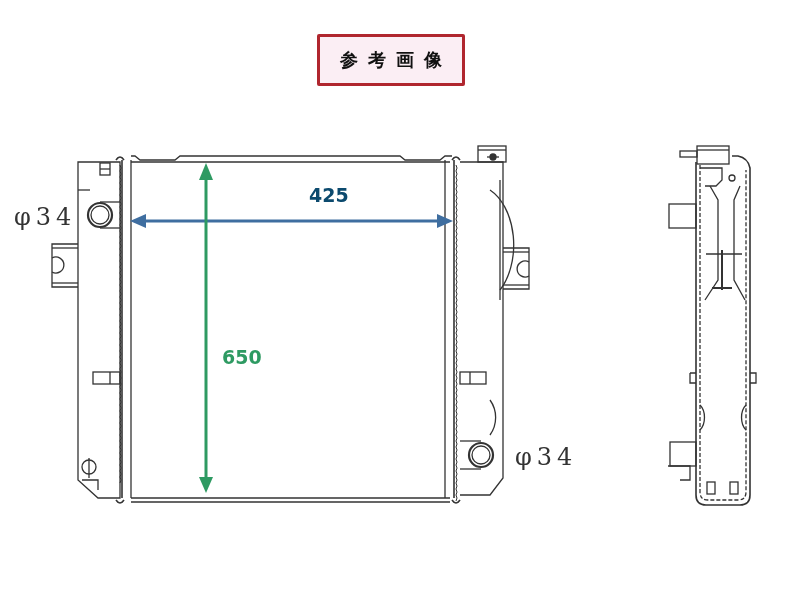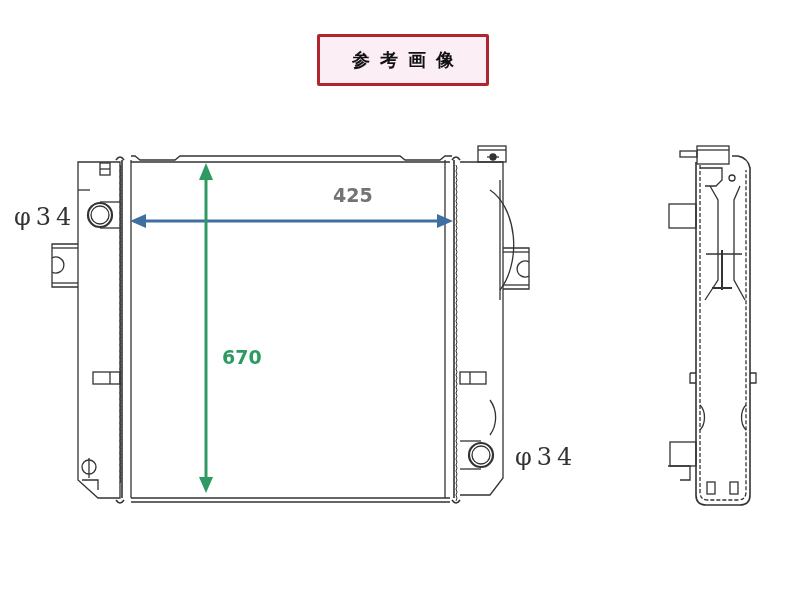--- a/index.html
+++ b/index.html
@@ -1,24 +1,24 @@
 <!DOCTYPE html>
 <html><head>
   <meta charset="utf-8">
   <style>
     html, body { margin:0; padding:0; background:#ffffff; }
     body { width:786px; height:590px; position:relative; overflow:hidden; font-family:"DejaVu Sans", sans-serif; }
     .badge {
-      position:absolute; left:317px; top:34px; width:172px; height:52px;
+      position:absolute; left:317px; top:34px; width:148px; height:52px;
       box-sizing:border-box; border:3px solid #b0262e; border-radius:2px;
       background:#fbeef4; display:flex; align-items:center; justify-content:center;
     }
     .badge span { font-family:"DejaVu Sans", sans-serif; font-weight:bold; font-size:18px; color:#111; letter-spacing:10px; padding-left:10px; }
     svg.drawing { position:absolute; left:0; top:0; }
-    .dim-h { position:absolute; left:309px; top:184px; font-family:"DejaVu Sans", sans-serif; font-weight:bold; font-size:19px; color:#737373;margin-left:24px; }
+    .dim-h { position:absolute; left:309px; top:184px; font-family:"DejaVu Sans", sans-serif; font-weight:bold; font-size:19px; color:#0c4a6e; }
     .dim-v { position:absolute; left:222px; top:346px; font-family:"DejaVu Sans", sans-serif; font-weight:bold; font-size:19px; color:#2e9a62; }
     .phi { position:absolute; font-family:"DejaVu Serif", serif; font-size:24px; color:#333; letter-spacing:5px; }
     .phi-left { left:14px; top:203px; }
     .phi-right { left:515px; top:443px; }
   </style>
 </head>
 <body>
 
 <div class="badge">
   <span>参考画像</span>
@@ -127,15 +127,15 @@
     <path d="M690 373 L696 373 M690 373 L690 383 L696 383 M750 373 L756 373 L756 383 L750 383"></path>
     <path d="M700 405 A10 15 0 0 1 700 430 M746 405 A10 15 0 0 0 746 430"></path>
     <rect x="670" y="442" width="26" height="24"></rect>
     <path d="M668 466 L690 466 L690 480 L680 480"></path>
     <rect x="707" y="482" width="8" height="12"></rect>
     <rect x="730" y="482" width="8" height="12"></rect>
   </g>
 </svg>
 
 <div class="dim-h">425</div>
-<div class="dim-v">670</div>
+<div class="dim-v">650</div>
 <div class="phi phi-left">φ34</div>
 <div class="phi phi-right">φ34</div>
 
 </body></html>

